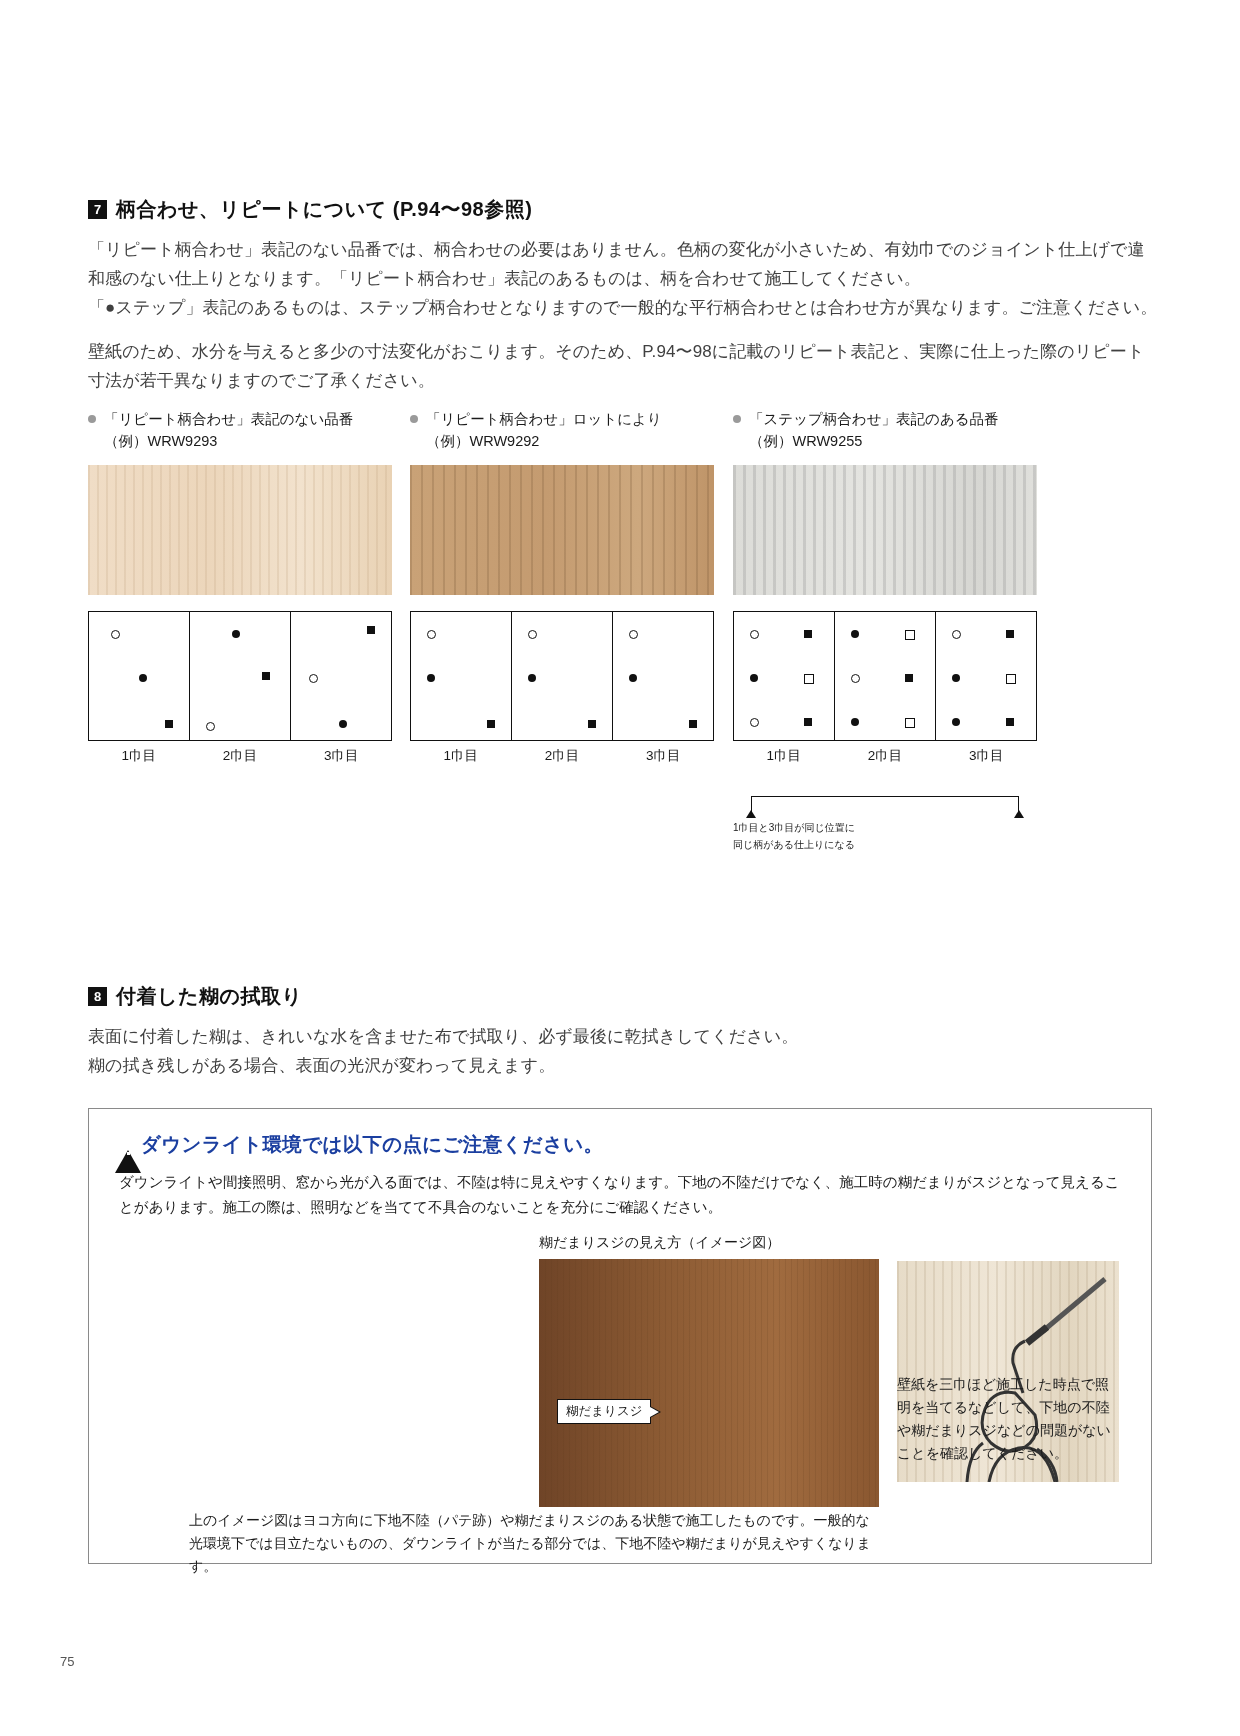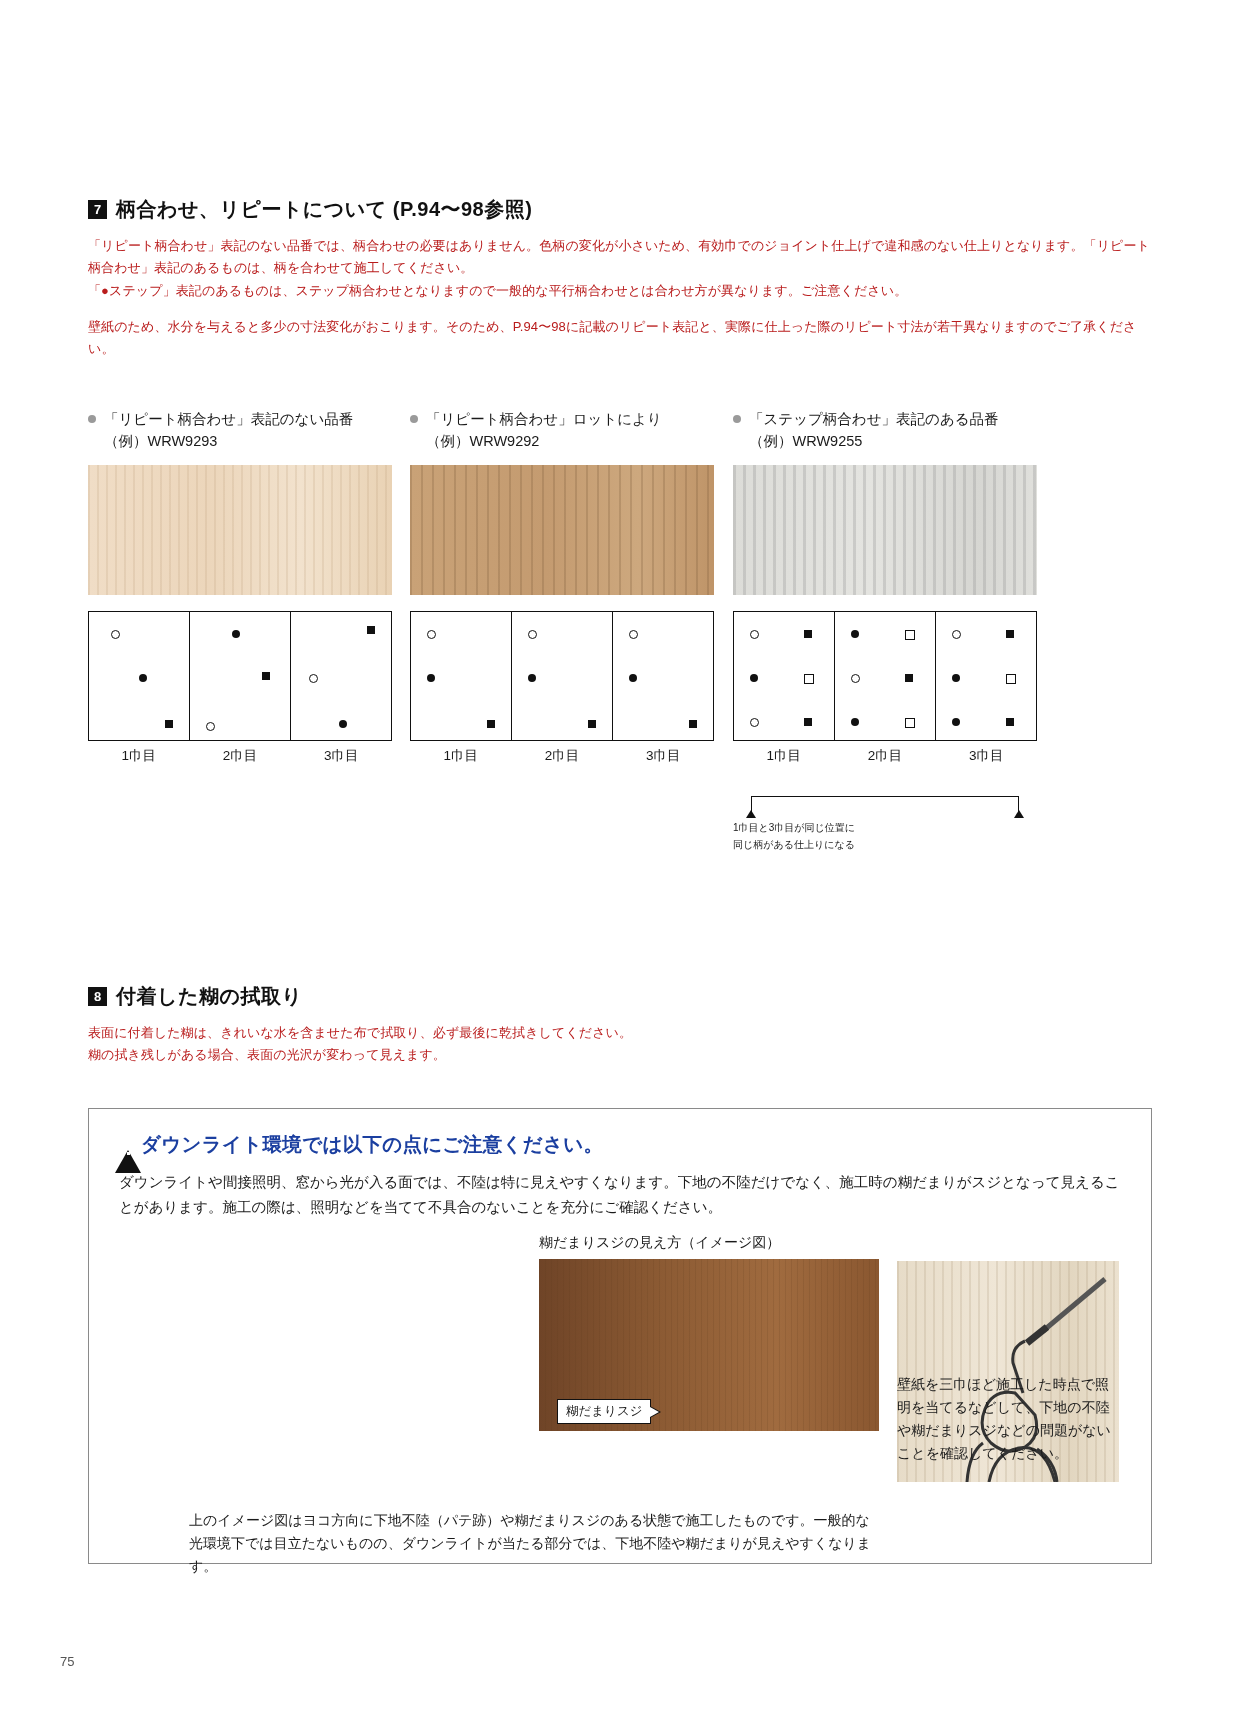--- a/index.html
+++ b/index.html
@@ -15,21 +15,21 @@
 
   
   .sec-head{display:flex;align-items:center;gap:9px;}
   .sec-num{
     width:19px;height:19px;background:#111;color:#fff;
     font-size:13px;line-height:19px;text-align:center;font-weight:bold;
     display:inline-block;
   }
   .sec-title{font-size:20px;font-weight:bold;letter-spacing:.5px;color:#111;}
 
-  .body-txt{font-size:13px;line-height:1.72;color:#b91c1c;letter-spacing:.1px;}
+  .body-txt{font-size:17px;line-height:1.72;color:#404040;letter-spacing:.1px;}
 
   
   .note-row{display:flex;align-items:center;gap:10px;margin-top:8px;}
   .note-tag{
     border:1px solid #2a2a2a;font-size:13.5px;padding:3px 9px;color:#111;
     white-space:nowrap;
   }
   .note-txt{font-size:14.5px;color:#1d1d1d;}
 
   
@@ -269,21 +269,21 @@
         <span class="ex"></span>
         <span class="dt"></span>
       </span>
       <span class="cau-title">ダウンライト環境では以下の点にご注意ください。</span>
     </div>
     <div class="cau-body">ダウンライトや間接照明、窓から光が入る面では、不陸は特に見えやすくなります。下地の不陸だけでなく、施工時の糊だまりがスジとなって見えることがあります。施工の際は、照明などを当てて不具合のないことを充分にご確認ください。</div>
 
 
     <div style="position:absolute;left:450px;top:125px;">
       <div class="img-label">糊だまりスジの見え方（イメージ図）</div>
-      <div class="photo ph2" style="width:340px;height:172px;">
+      <div class="photo ph2" style="width:340px;height:248px;">
         <div class="callout" style="left:18px;top:140px;">
           <span>糊だまりスジ</span>
           <span class="tail"></span>
           <span class="tail-in"></span>
         </div>
       </div>
     </div>
 
     <div style="position:absolute;left:808px;top:152px;">
       <div class="photo ph3" style="width:222px;height:221px;">

